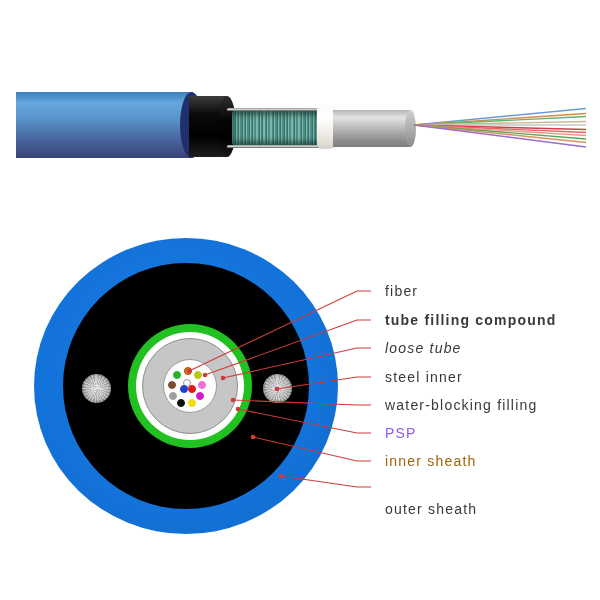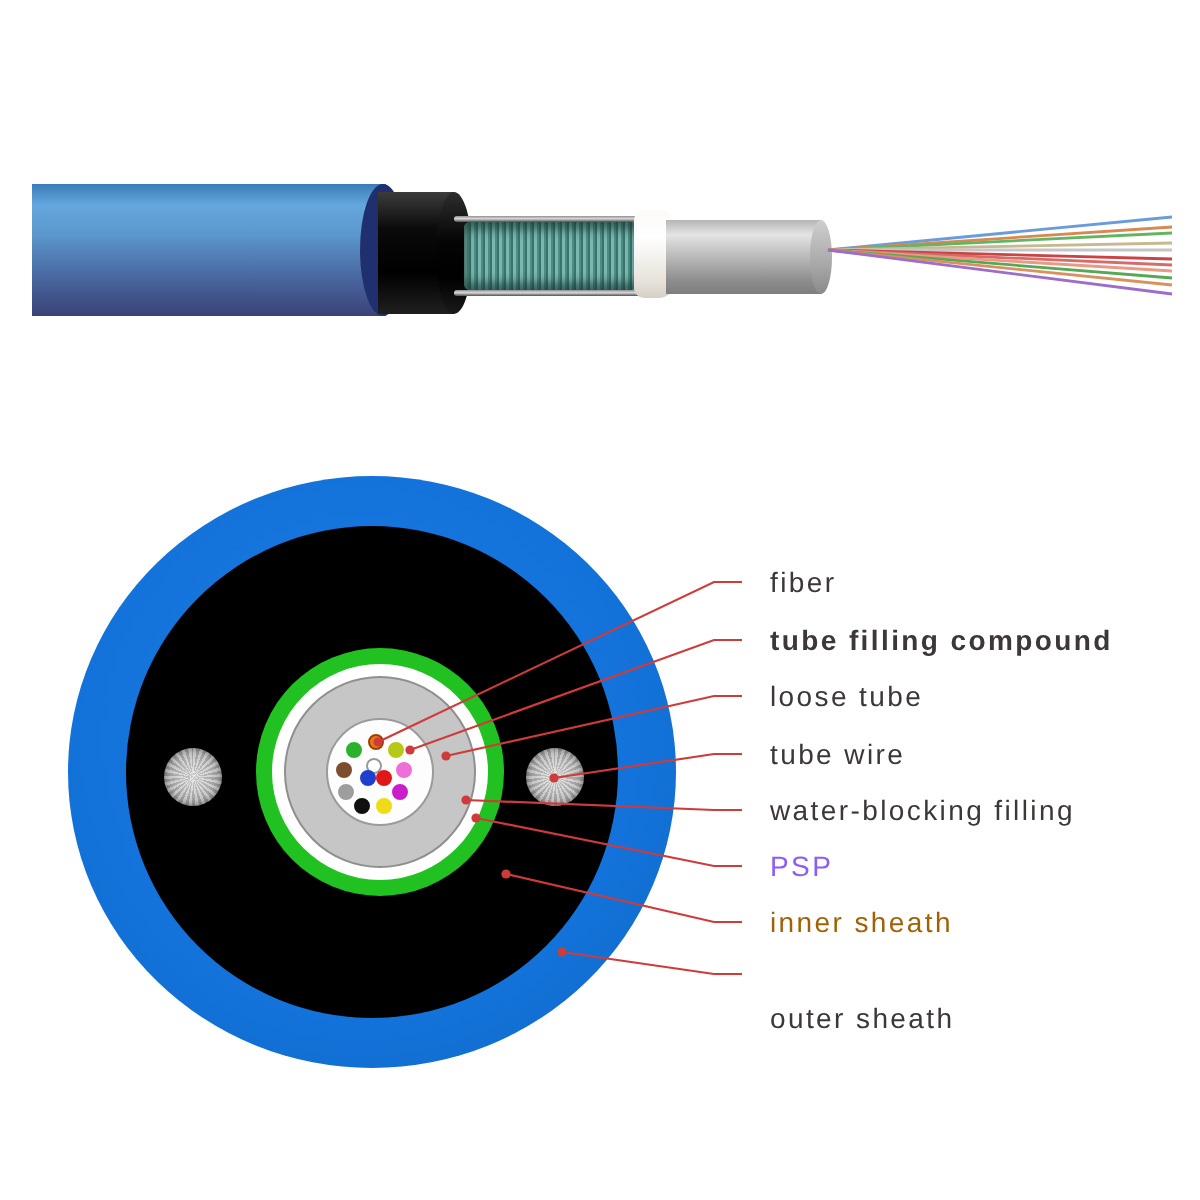--- a/index.html
+++ b/index.html
@@ -122,20 +122,20 @@
       <circle cx="238" cy="409" r="2.3" fill="#cf3b3b"></circle>
       <polyline points="253,437 357,461 371,461" fill="none" stroke="#cf3b3b" stroke-width="1.1"></polyline>
       <circle cx="253" cy="437" r="2.3" fill="#cf3b3b"></circle>
       <polyline points="281,476 357,487 371,487" fill="none" stroke="#cf3b3b" stroke-width="1.1"></polyline>
       <circle cx="281" cy="476" r="2.3" fill="#cf3b3b"></circle>
     </svg>
 
   <div id="labelsLayer">
       <div class="label" style="left: 385px; top: 282px; color: rgb(61, 55, 55);">fiber</div>
       <div class="label" style="left: 385px; top: 311px; color: rgb(61, 55, 55); font-weight: bold;">tube filling compound</div>
-      <div class="label" style="left: 385px; top: 339px; color: rgb(61, 55, 55);">loose tube</div>
-      <div class="label" style="left: 385px; top: 368px; color: rgb(61, 55, 55);">tube wire</div>
+      <div class="label" style="left: 385px; top: 339px; color: rgb(61, 55, 55); font-style: italic;">loose tube</div>
+      <div class="label" style="left: 385px; top: 368px; color: rgb(61, 55, 55);">steel inner</div>
       <div class="label" style="left: 385px; top: 396px; color: rgb(61, 55, 55);">water-blocking filling</div>
       <div class="label" style="left: 385px; top: 424px; color: #8b5cf6;">PSP</div>
       <div class="label" style="left: 385px; top: 452px; color: #a16207;">inner sheath</div>
       <div class="label" style="left: 385px; top: 500px; color: rgb(61, 55, 55);">outer sheath</div>
     </div>
 </div>
 
 </body></html>

